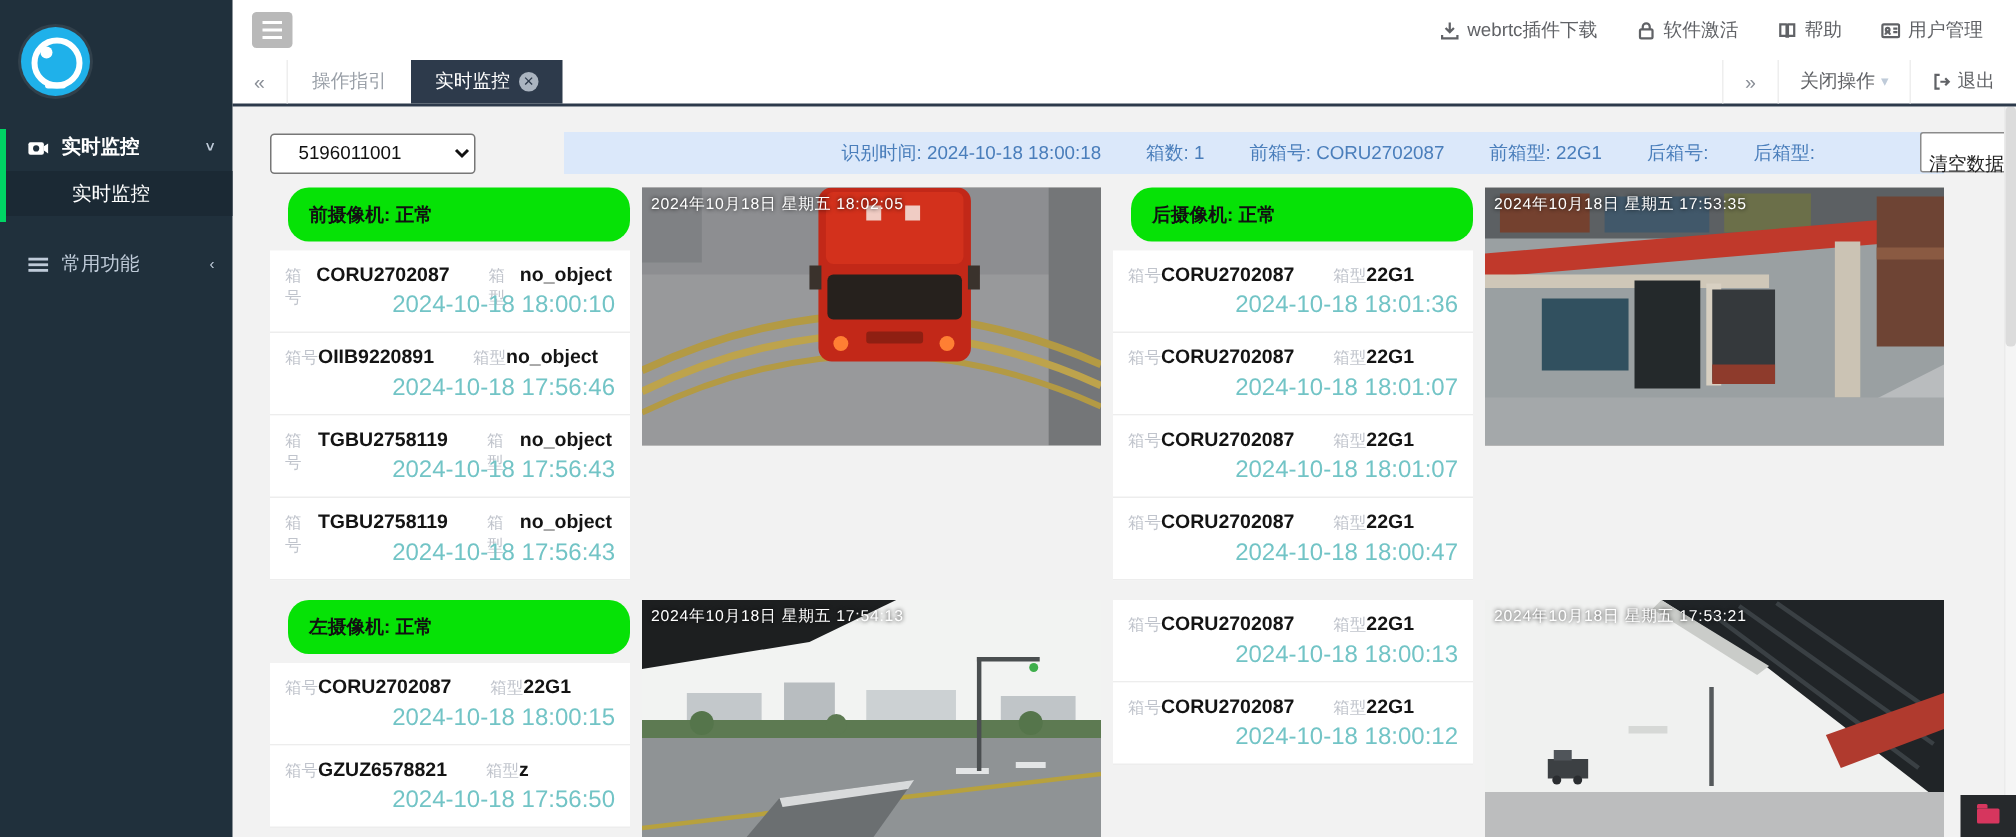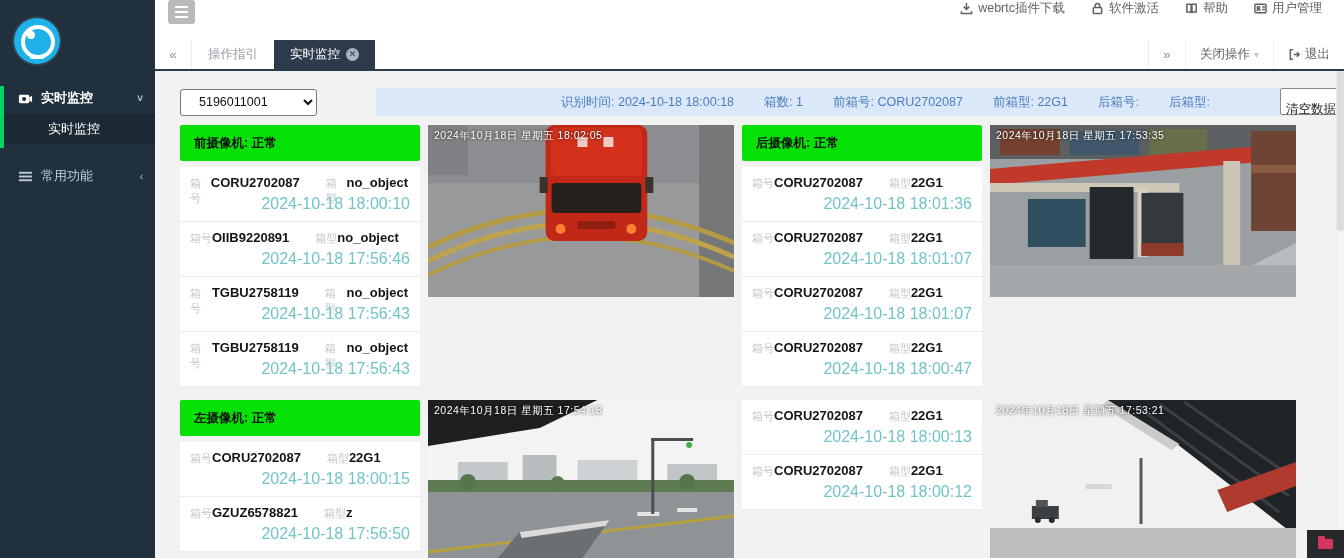--- a/index.html
+++ b/index.html
@@ -16,21 +16,21 @@
   .logo .pupil{position:absolute;left:13px;top:13px;width:8px;height:8px;background:#fff;border-radius:50%;}
   .logo .base{position:absolute;left:16px;bottom:5px;width:14px;height:4px;background:#fff;border-radius:2px;}
   .side-item{position:relative;display:flex;align-items:center;height:32px;padding:0 12px 0 18px;color:#fff;font-size:13px;font-weight:bold;cursor:pointer;}
   .side-item .grow{flex:1;}
   .side-sub{display:flex;align-items:center;height:30px;padding-left:48px;color:#fff;font-size:13px;background:#1b2934;cursor:pointer;}
   .side-item.dim{color:#bfcbd9;font-weight:normal;margin-top:16px;}
   .active-bar{position:absolute;left:0;top:86px;width:4px;height:62px;background:#00d464;}
   .side-ico{width:15px;height:15px;margin-right:8px;flex:none;}
   .chev{font-size:10px;color:#bfcbd9;}
   
-  .topbar{position:absolute;left:155px;right:0;top:0;height:40px;background:#fff;border-bottom:1px solid #f0f0f0;display:flex;align-items:flex-start;}
+  .topbar{position:absolute;left:155px;right:0;top:0;height:40px;background:#fff;border-bottom:1px solid #f0f0f0;display:flex;align-items:center;}
   .burger{width:27px;height:24px;background:#b9b9b9;border-radius:3px;margin-left:13px;display:flex;flex-direction:column;justify-content:center;gap:3px;align-items:center;cursor:pointer;}
   .burger i{display:block;width:13px;height:2px;background:#fff;}
   .top-links{margin-left:auto;display:flex;align-items:center;gap:26px;padding-right:22px;}
   .top-link{display:flex;align-items:center;gap:5px;color:#606266;font-size:12.5px;cursor:pointer;}
   .top-link svg{width:13px;height:13px;stroke:#606266;fill:none;stroke-width:1.6;}
   
   .tabbar{position:absolute;left:155px;right:0;top:40px;height:29px;background:#fff;border-bottom:2px solid #2d3a4b;display:flex;align-items:stretch;z-index:4;}
   .tab-ctrl{width:36px;display:flex;align-items:center;justify-content:center;color:#8a8f97;font-size:13px;cursor:pointer;border-right:1px solid #eee;}
   .tab-ctrl.right{border-right:none;border-left:1px solid #eee;margin-left:auto;}
   .tab{display:flex;align-items:center;gap:6px;padding:0 16px;font-size:12.5px;color:#9aa0a8;cursor:pointer;}
@@ -40,21 +40,21 @@
   .tab-op svg{width:13px;height:13px;stroke:#606266;fill:none;stroke-width:1.6;}
   
   .content{position:absolute;left:155px;right:0;top:71px;bottom:0;background:#f2f2f2;padding:17px 0 0 25px;box-sizing:border-box;}
   .toolbar{position:relative;display:flex;align-items:center;height:28px;margin-right:48px;}
   select.dev{width:137px;height:27px;border:1px solid #777;border-radius:3px;background:#fff;font-size:12.5px;padding:0 14px;color:#111;}
   .infobar{flex:1;margin-left:59px;height:28px;background:#dbe8fa;display:flex;align-items:center;gap:30px;padding-left:185px;color:#4a7ebb;font-size:12.5px;box-sizing:border-box;}
   .ifield{white-space:nowrap;}
   .clear-btn{position:absolute;right:-46px;top:0;height:27px;padding:12px 5px;background:#fff;border:1px solid #8b8b8b;border-radius:2px;font-size:12.5px;color:#222;cursor:pointer;font-family:inherit;}
   
   .grid{margin-top:9px;display:grid;grid-template-columns:240px 306px 240px 306px;column-gap:8px;row-gap:13px;align-items:start;}
-  .panel-head{height:36px;background:#06e206;border-radius:2px;display:flex;align-items:center;padding-left:14px;font-size:12.5px;font-weight:bold;color:#111;margin-bottom:6px;}
+  .panel-head{height:36px;background:#06e206;border-radius:14px;display:flex;align-items:center;padding-left:14px;font-size:12.5px;font-weight:bold;color:#111;margin-bottom:6px;margin-left:12px;}
   .rec-list{background:transparent;}
   .rec{height:55px;box-sizing:border-box;padding:8px 12px 0 10px;background:#fff;border-bottom:1px solid #ededed;position:relative;}
   .rec .l1{display:flex;align-items:baseline;}
   .rec .lab{color:#c0c4cc;font-size:11px;}
   .rec .val{color:#141414;font-size:13px;font-weight:bold;margin-right:26px;}
   .rec .val:last-child{margin-right:0;}
   .rec .time{position:absolute;right:10px;bottom:8px;color:#72c4c6;font-size:16px;}
   .video{position:relative;height:172px;background:#888;overflow:hidden;cursor:pointer;}
   .video svg{display:block;width:100%;height:100%;}
   .vtime{position:absolute;left:6px;top:4px;color:#fff;font-size:10.5px;text-shadow:0 0 3px rgba(0,0,0,.9);letter-spacing:.5px;}

